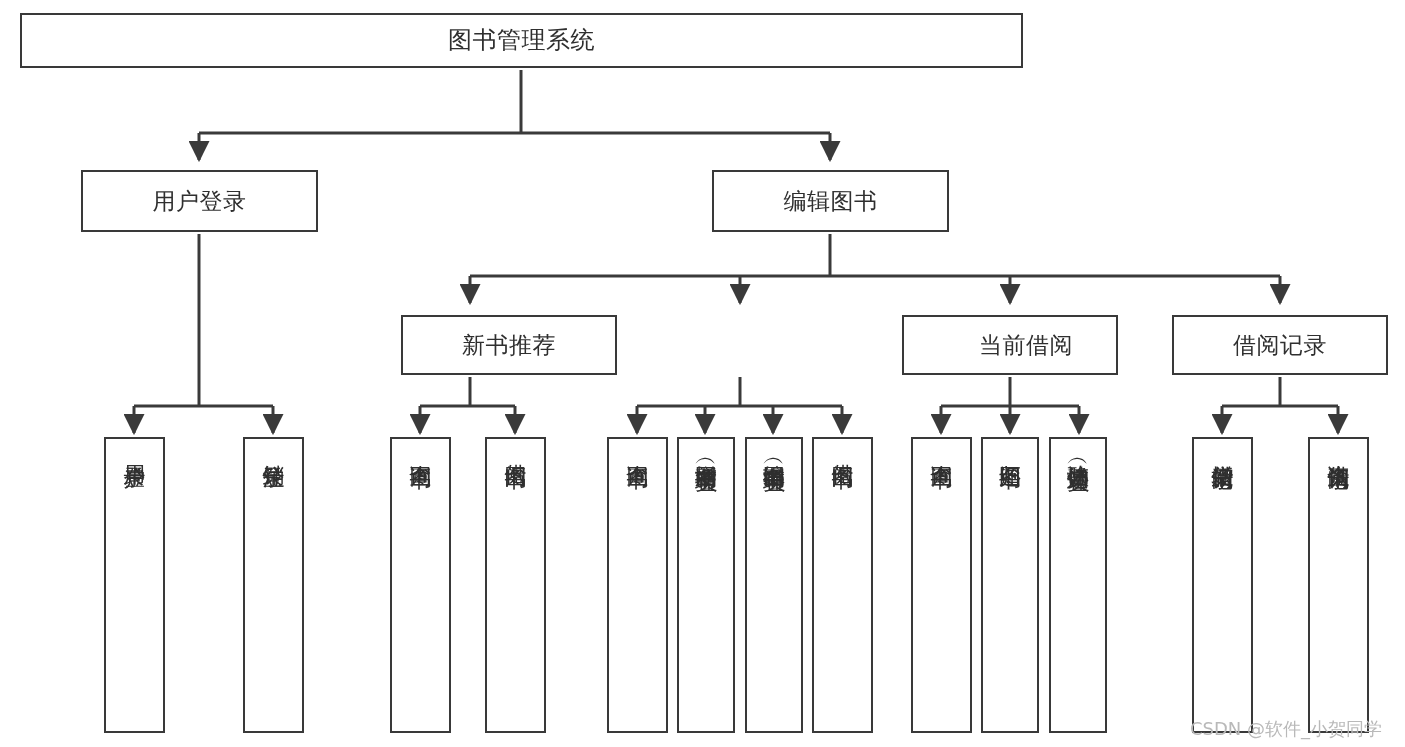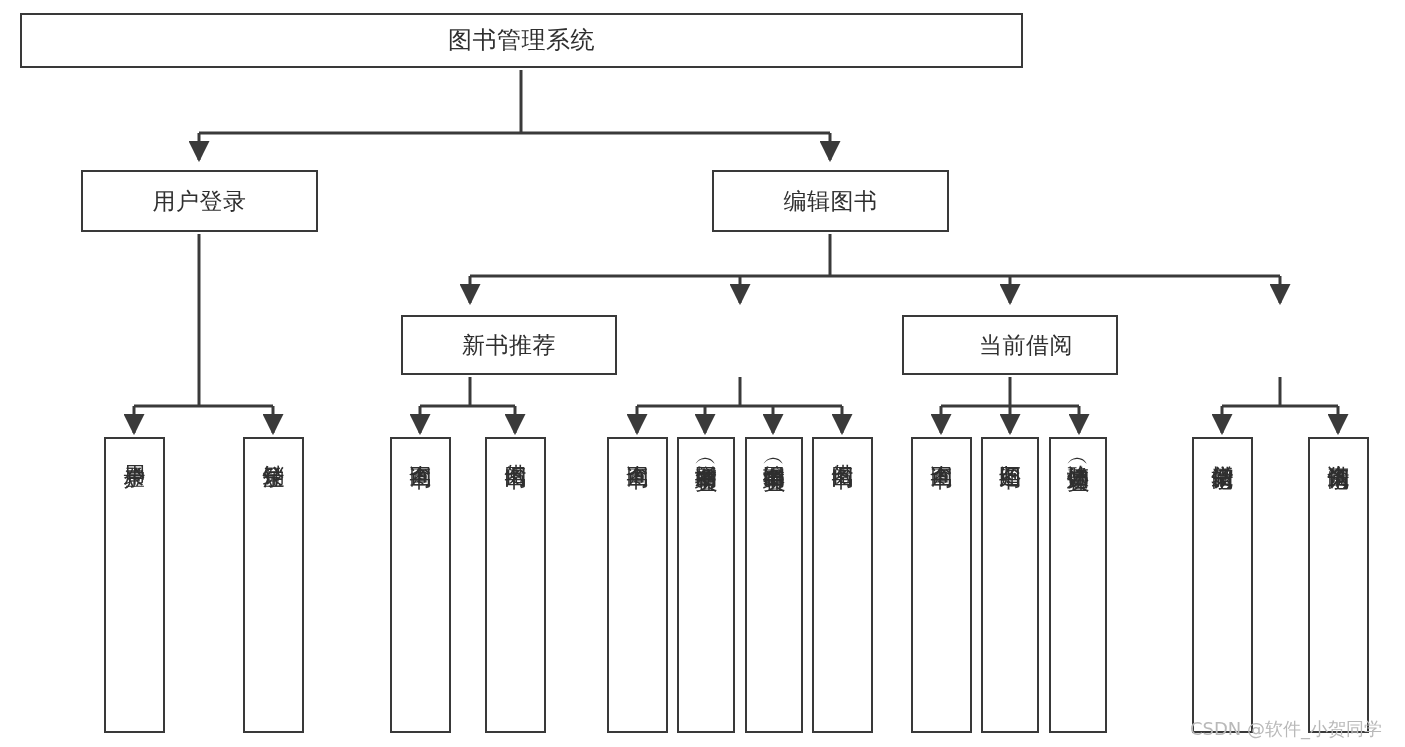--- a/index.html
+++ b/index.html
@@ -140,20 +140,23 @@
 
   <div class="node h" style="left:362px;top:315px;width:216px;height:60px;margin-left:39px;">
     <span class="lbl">新书推荐</span>
   </div>
 
 
   <div class="node h" style="left:902px;top:315px;width:216px;height:60px;padding-left:32px;">
     <span class="lbl">当前借阅</span>
   </div>
 
+  <div class="node h" style="left:1172px;top:315px;width:216px;height:60px;">
+    <span class="lbl">借阅记录</span>
+  </div>
 
   <div class="node v" style="left:104px;top:437px;width:61px;height:296px;">
     <span class="lbl">用户登录</span>
   </div>
   <div class="node v" style="left:243px;top:437px;width:61px;height:296px;">
     <span class="lbl">注销登录</span>
   </div>
 
   <div class="node v" style="left:390px;top:437px;width:61px;height:296px;">
     <span class="lbl">查询图书</span>

